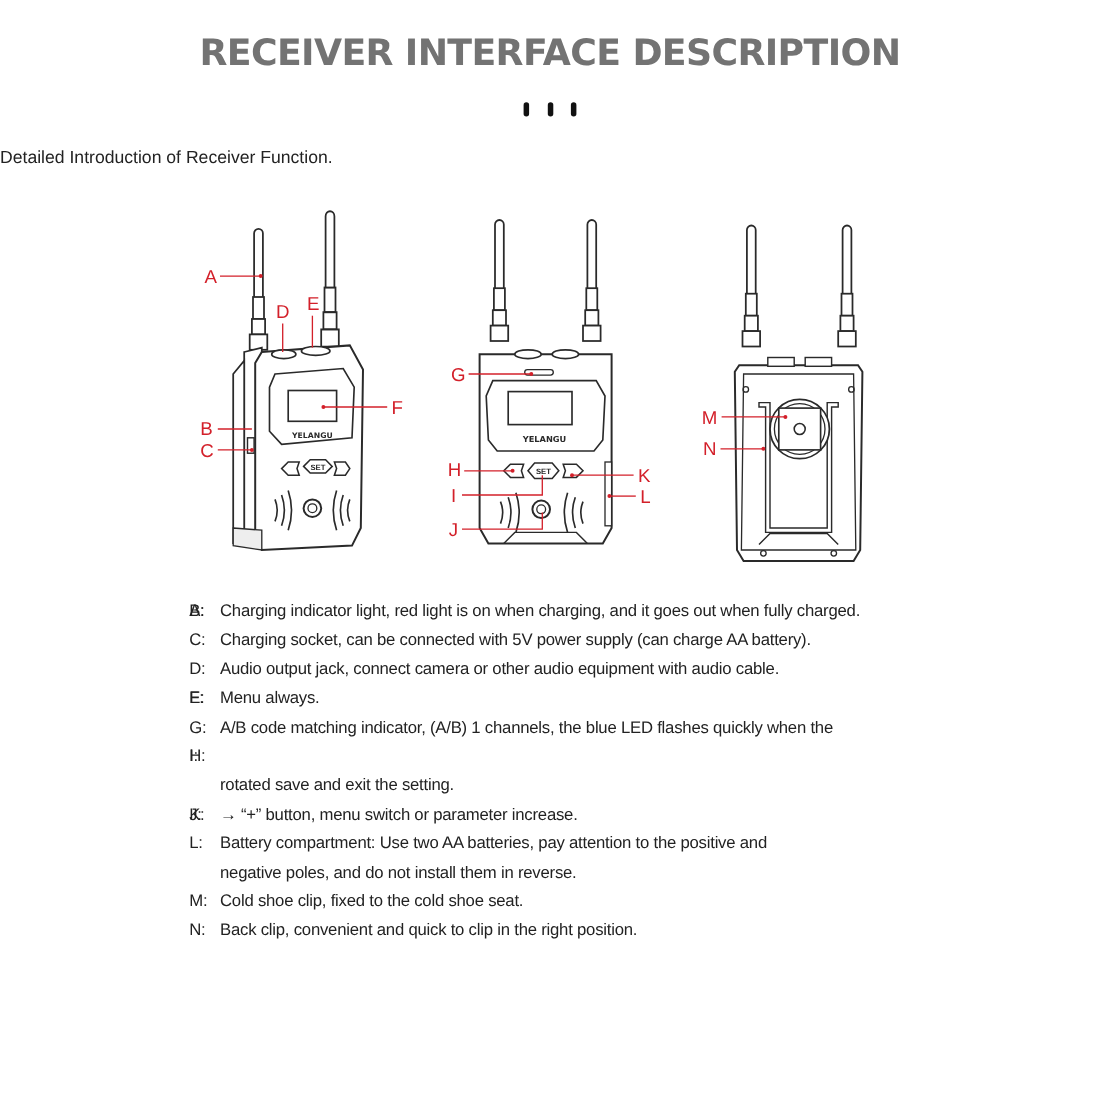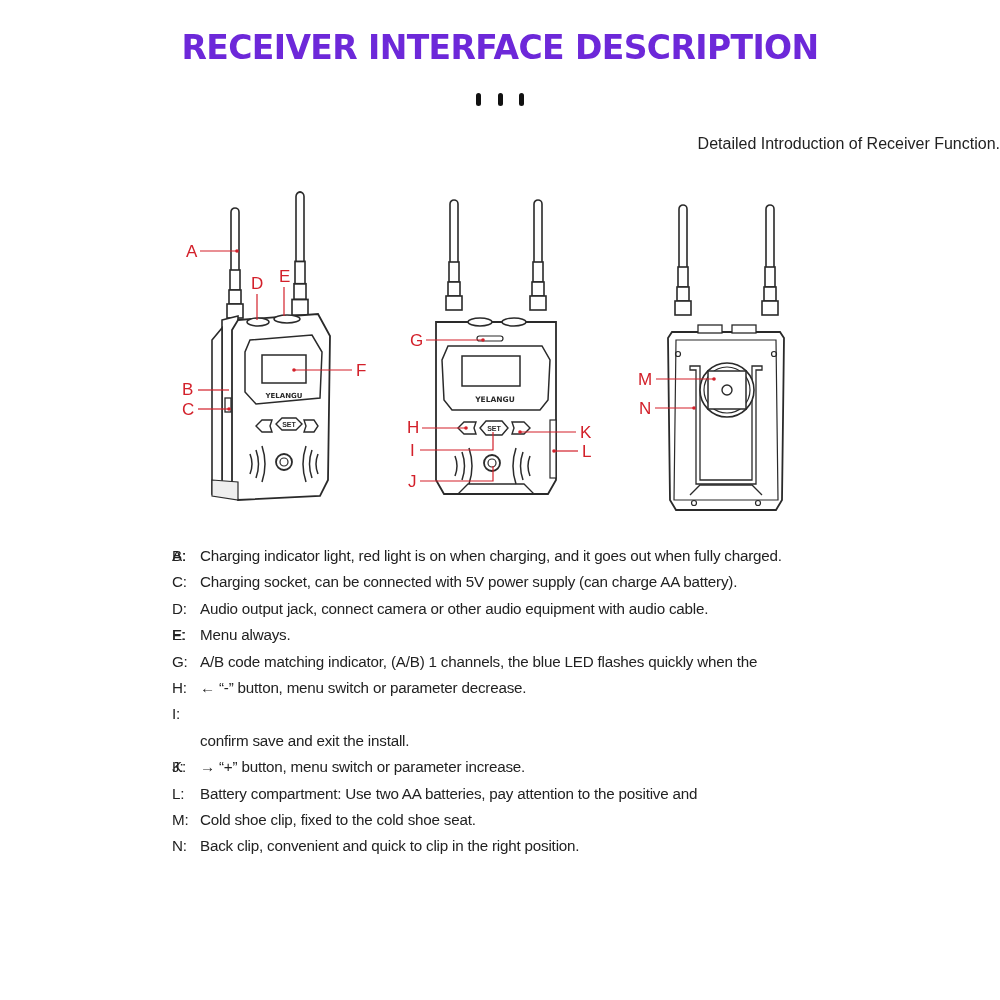--- a/index.html
+++ b/index.html
@@ -1,24 +1,24 @@
 <!DOCTYPE html>
 <html><head>
 <meta charset="utf-8">
 <style>
   html, body { margin: 0; padding: 0; background: #ffffff; }
   body { width: 1000px; height: 1000px; position: relative; overflow: hidden;
          font-family: "Liberation Sans", "DejaVu Sans", sans-serif; color: #1a1a1a; }
   .title { position: absolute; left: 0; top: 28px; width: 1000px; text-align: center;
            font-family: "DejaVu Sans", sans-serif; font-weight: bold; font-size: 33px;
-           letter-spacing: -0.6px; color: #6d28d9; }
+           letter-spacing: -0.6px; color: #737373; }
   .dots { position: absolute; left: 476px; top: 93px; width: 48px; height: 14px;
           display: flex; justify-content: space-between; }
   .dots span { display: block; width: 5px; height: 13px; border-radius: 2.5px; background: #111; }
-  .subtitle { position: absolute; left: 0; top: 135px; width: 1000px; text-align: right;
+  .subtitle { position: absolute; left: 0; top: 135px; width: 1000px; text-align: left;
               font-size: 16px; color: #222; }
   .diagram { position: absolute; left: 0; top: 180px; width: 1000px; height: 340px; }
   .callout { font-family: "Liberation Sans", sans-serif; font-size: 17px; fill: #d3202a; }
   .desc { position: absolute; left: 172px; top: 543px; width: 700px; margin: 0; padding: 0;
           list-style: none; font-size: 15.2px; color: #222; letter-spacing: -0.2px; }
   .desc li { line-height: 26.4px; position: relative; padding-left: 28px; }
   .desc li .key { position: absolute; left: 0; top: 0; }
 </style>
 </head>
 <body>
@@ -215,20 +215,20 @@
 </svg>
 
 <ul class="desc">
   <li><span class="key">A:</span></li>
   <li><span class="key">B:</span><span>Charging indicator light, red light is on when charging, and it goes out when fully charged.</span></li>
   <li><span class="key">C:</span><span>Charging socket, can be connected with 5V power supply (can charge AA battery).</span></li>
   <li><span class="key">D:</span><span>Audio output jack, connect camera or other audio equipment with audio cable.</span></li>
   <li><span class="key">E:</span></li>
   <li><span class="key">F:</span><span>Menu always.</span></li>
   <li><span class="key">G:</span><span>A/B code matching indicator, (A/B) 1 channels, the blue LED flashes quickly when the</span><br></li>
-  <li><span class="key">H:</span><span>← “-” button, menu switch or parameter decrease.</span></li>
-  <li><span class="key">I:</span><br><span>confirm save and exit the install.</span></li>
+  <li><span class="key">H:</span></li>
+  <li><span class="key">I:</span><br><span>rotated save and exit the setting.</span></li>
   <li><span class="key">J:</span></li>
   <li><span class="key">K:</span><span>→ “+” button, menu switch or parameter increase.</span></li>
-  <li><span class="key">L:</span><span>Battery compartment: Use two AA batteries, pay attention to the positive and</span><br></li>
+  <li><span class="key">L:</span><span>Battery compartment: Use two AA batteries, pay attention to the positive and</span><br><span>negative poles, and do not install them in reverse.</span></li>
   <li><span class="key">M:</span><span>Cold shoe clip, fixed to the cold shoe seat.</span></li>
   <li><span class="key">N:</span><span>Back clip, convenient and quick to clip in the right position.</span></li>
 </ul>
 
 </body></html>

